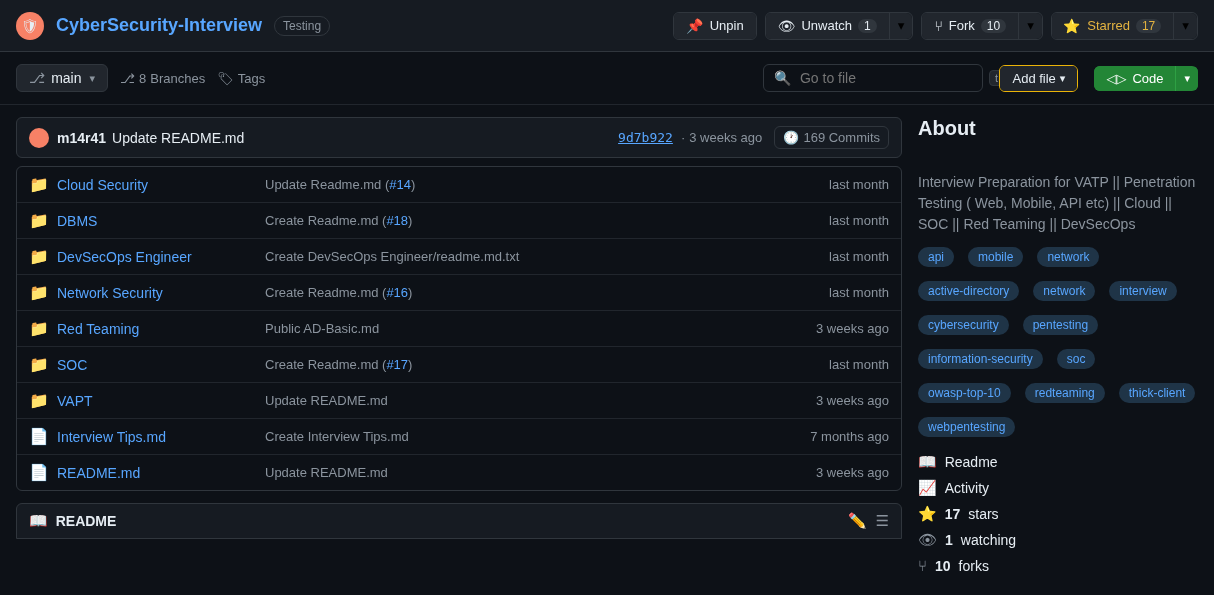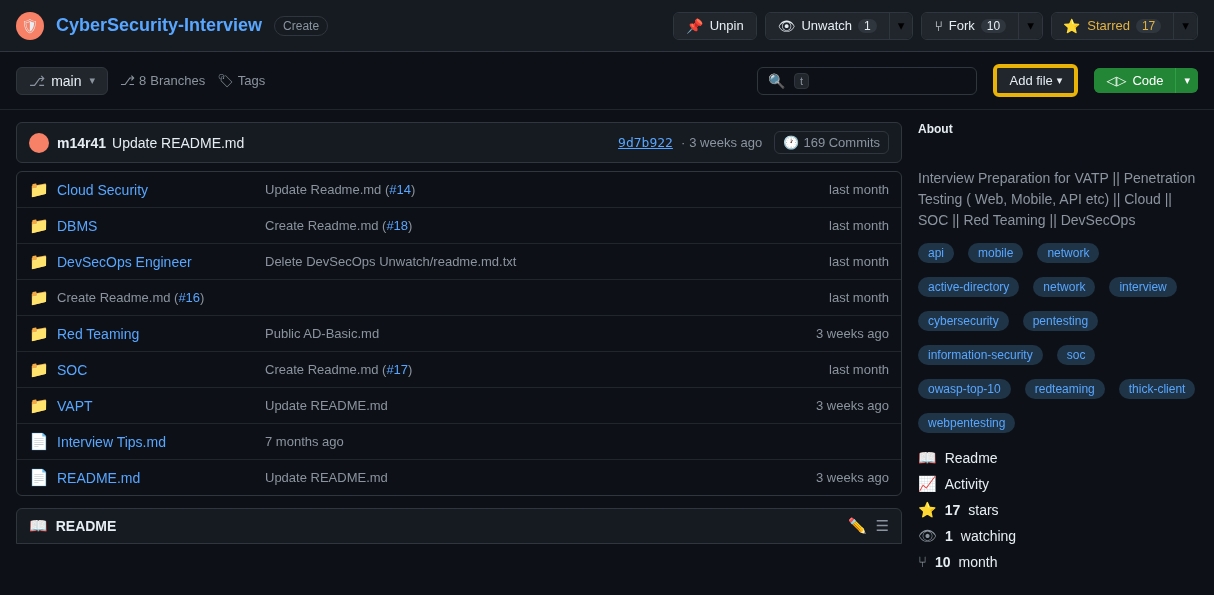--- a/index.html
+++ b/index.html
@@ -145,21 +145,21 @@
       background: #21262d;
       border: 1px solid #30363d;
       border-radius: 4px;
       padding: 1px 5px;
       font-size: 11px;
       color: #8b949e;
     }
     .add-file-btn {
       display: flex;
       align-items: center;
-      border: 4px solid #eab308;
+      border: 1px solid #eab308;
       border-radius: 6px;
       overflow: hidden;
     }
     .add-file-btn .btn-main {
       padding: 5px 12px;
       background: #21262d;
       color: #e6edf3;
       font-size: 13px;
       cursor: pointer;
       border: none;
@@ -317,21 +317,21 @@
       gap: 8px;
     }
     
     .sidebar {
       width: 296px;
       flex-shrink: 0;
       padding: 12px 16px 16px 0;
     }
     .about-section { margin-bottom: 20px; }
     .about-title {
-      font-size: 12px;
+      font-size: 20px;
       font-weight: 600;
       margin-bottom: 10px;
       color: #e6edf3;
     }
     .about-desc {
       font-size: 14px;
       color: #8b949e;
       line-height: 1.5;
       margin-bottom: 12px;
       margin-top: 32px;
@@ -368,21 +368,21 @@
     }
   </style>
 </head>
 <body>
 
 <div class="header">
   <div class="repo-logo">
     <span>🛡</span>
   </div>
   <span class="repo-title">CyberSecurity-Interview</span>
-  <span class="public-badge">Create</span>
+  <span class="public-badge">Testing</span>
   <div class="header-spacer"></div>
   <div class="header-actions">
 
     <div class="btn-group">
       <button class="btn">
         <span style="font-size:14px;">📌</span>
         <span>Unpin</span>
       </button>
     </div>
 
@@ -428,20 +428,21 @@
       <span>Branches</span>
     </a>
     <a href="#">
       <span style="font-size:13px;">🏷</span>
       <span>Tags</span>
     </a>
   </div>
   <div class="search-bar-spacer"></div>
   <div class="search-file">
     <span style="color:#8b949e; font-size:14px;">🔍</span>
+    <input type="text" placeholder="Go to file" style="">
     <span class="kbd">t</span>
   </div>
   <div class="add-file-btn" style="margin-left:8px;">
     <button class="btn-main">
       <span>Add file</span>
       <span style="font-size:11px;">▾</span>
     </button>
   </div>
   <div class="code-btn" style="margin-left:8px;">
     <button class="btn-main-green">
@@ -481,25 +482,26 @@
         </div>
         <div class="file-row">
           <span class="file-icon">📁</span>
           <a class="file-name" href="#">DBMS</a>
           <span class="file-commit-msg">Create Readme.md (<a href="#">#18</a>)</span>
           <span class="file-time">last month</span>
         </div>
         <div class="file-row">
           <span class="file-icon">📁</span>
           <a class="file-name" href="#">DevSecOps Engineer</a>
-          <span class="file-commit-msg">Delete DevSecOps Unwatch/readme.md.txt</span>
+          <span class="file-commit-msg">Create DevSecOps Engineer/readme.md.txt</span>
           <span class="file-time">last month</span>
         </div>
         <div class="file-row">
           <span class="file-icon">📁</span>
+          <a class="file-name" href="#">Network Security</a>
           <span class="file-commit-msg">Create Readme.md (<a href="#">#16</a>)</span>
           <span class="file-time">last month</span>
         </div>
         <div class="file-row">
           <span class="file-icon">📁</span>
           <a class="file-name" href="#">Red Teaming</a>
           <span class="file-commit-msg">Public AD-Basic.md</span>
           <span class="file-time">3 weeks ago</span>
         </div>
         <div class="file-row">
@@ -510,20 +512,21 @@
         </div>
         <div class="file-row">
           <span class="file-icon">📁</span>
           <a class="file-name" href="#">VAPT</a>
           <span class="file-commit-msg">Update README.md</span>
           <span class="file-time">3 weeks ago</span>
         </div>
         <div class="file-row">
           <span class="file-icon">📄</span>
           <a class="file-name" href="#">Interview Tips.md</a>
+          <span class="file-commit-msg">Create Interview Tips.md</span>
           <span class="file-time">7 months ago</span>
         </div>
         <div class="file-row">
           <span class="file-icon">📄</span>
           <a class="file-name" href="#">README.md</a>
           <span class="file-commit-msg">Update README.md</span>
           <span class="file-time">3 weeks ago</span>
         </div>
       </div>
 
@@ -572,18 +575,18 @@
           <span>stars</span>
         </a>
         <a class="sidebar-link" href="#">
           <span class="link-icon">👁</span>
           <span class="link-count">1</span>
           <span>watching</span>
         </a>
         <a class="sidebar-link" href="#">
           <span class="link-icon">⑂</span>
           <span class="link-count">10</span>
-          <span>month</span>
+          <span>forks</span>
         </a>
       </div>
     </div>
   </div>
 </div>
 
 </body></html>

